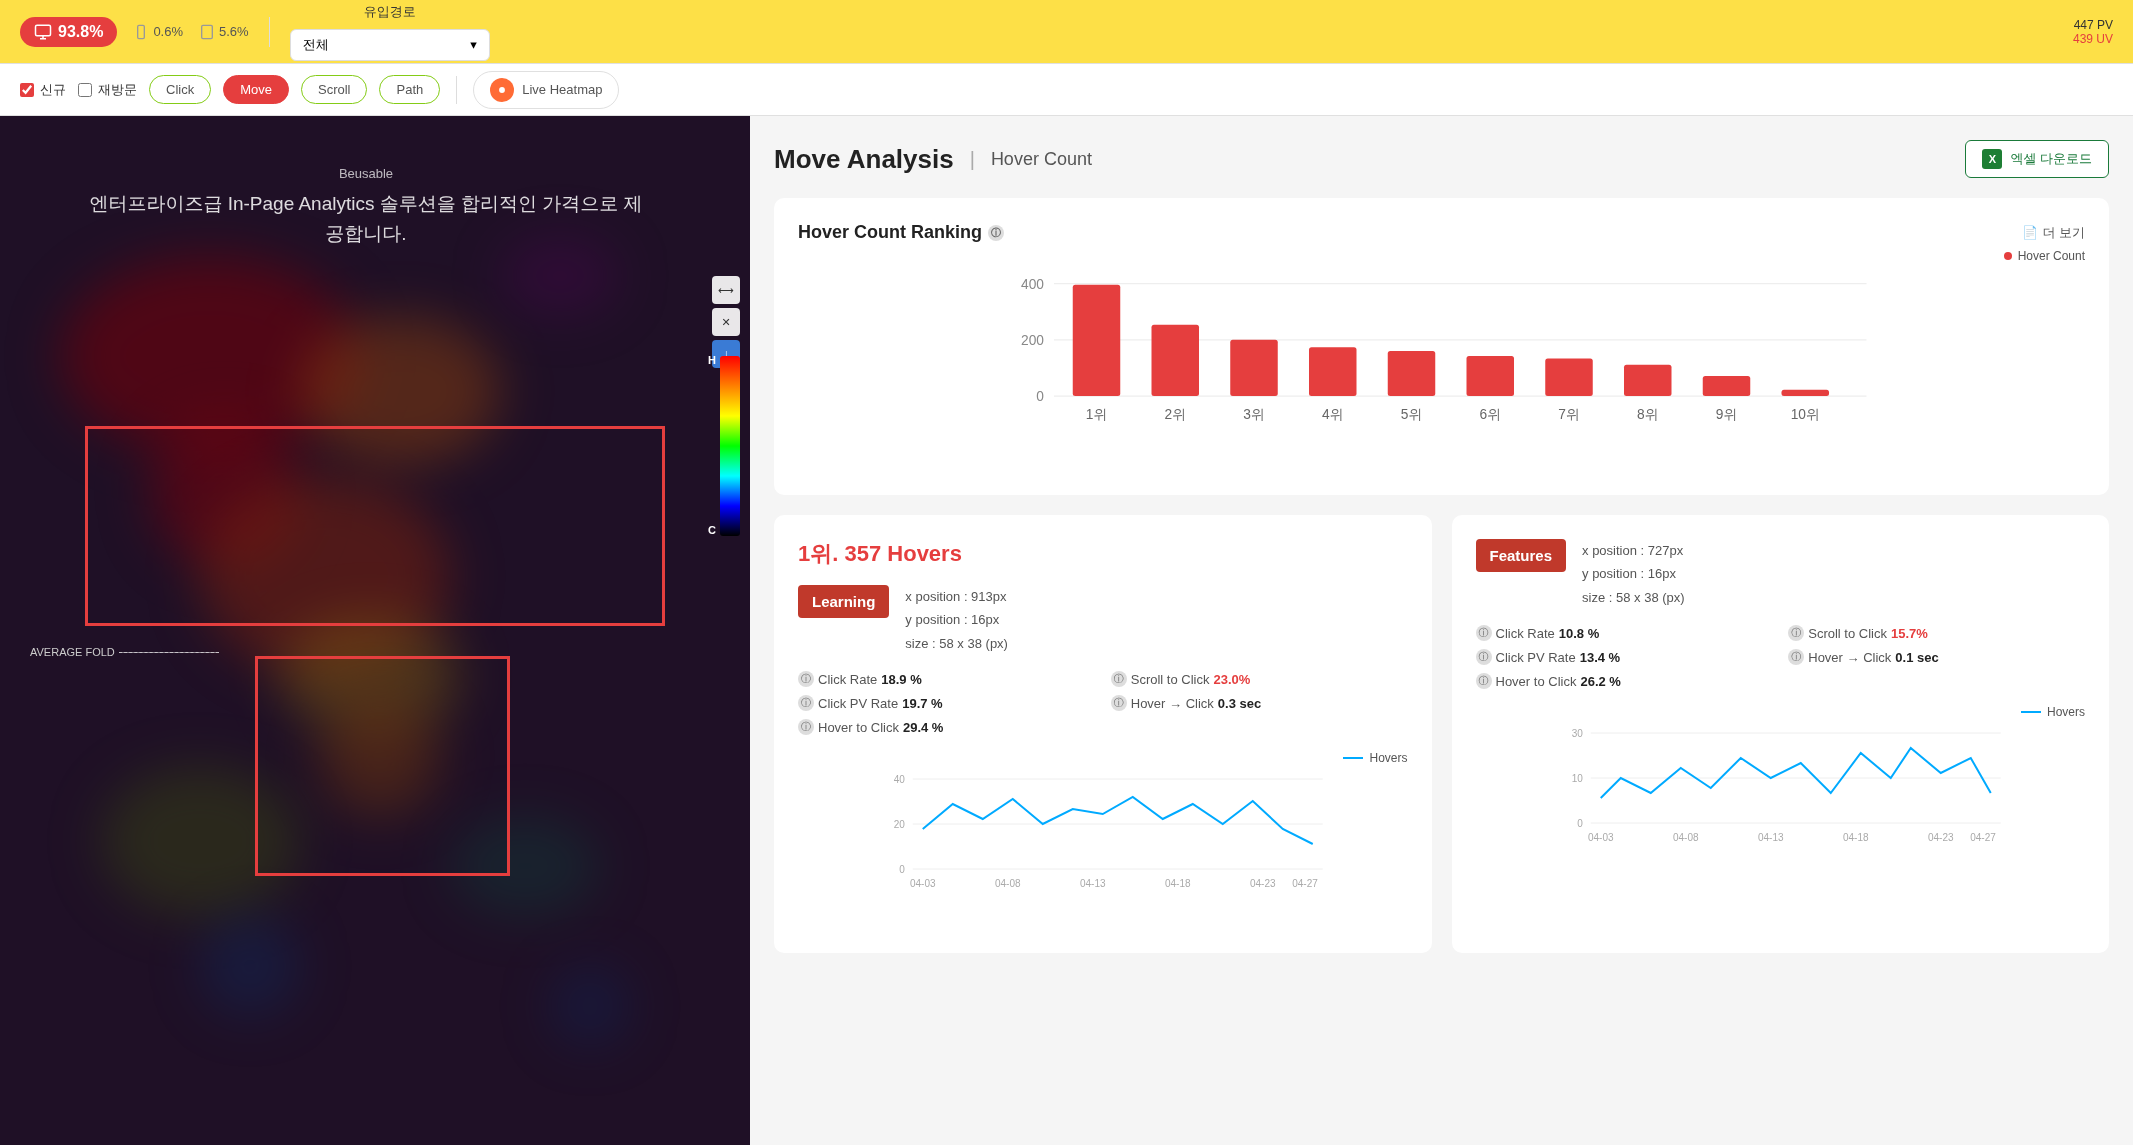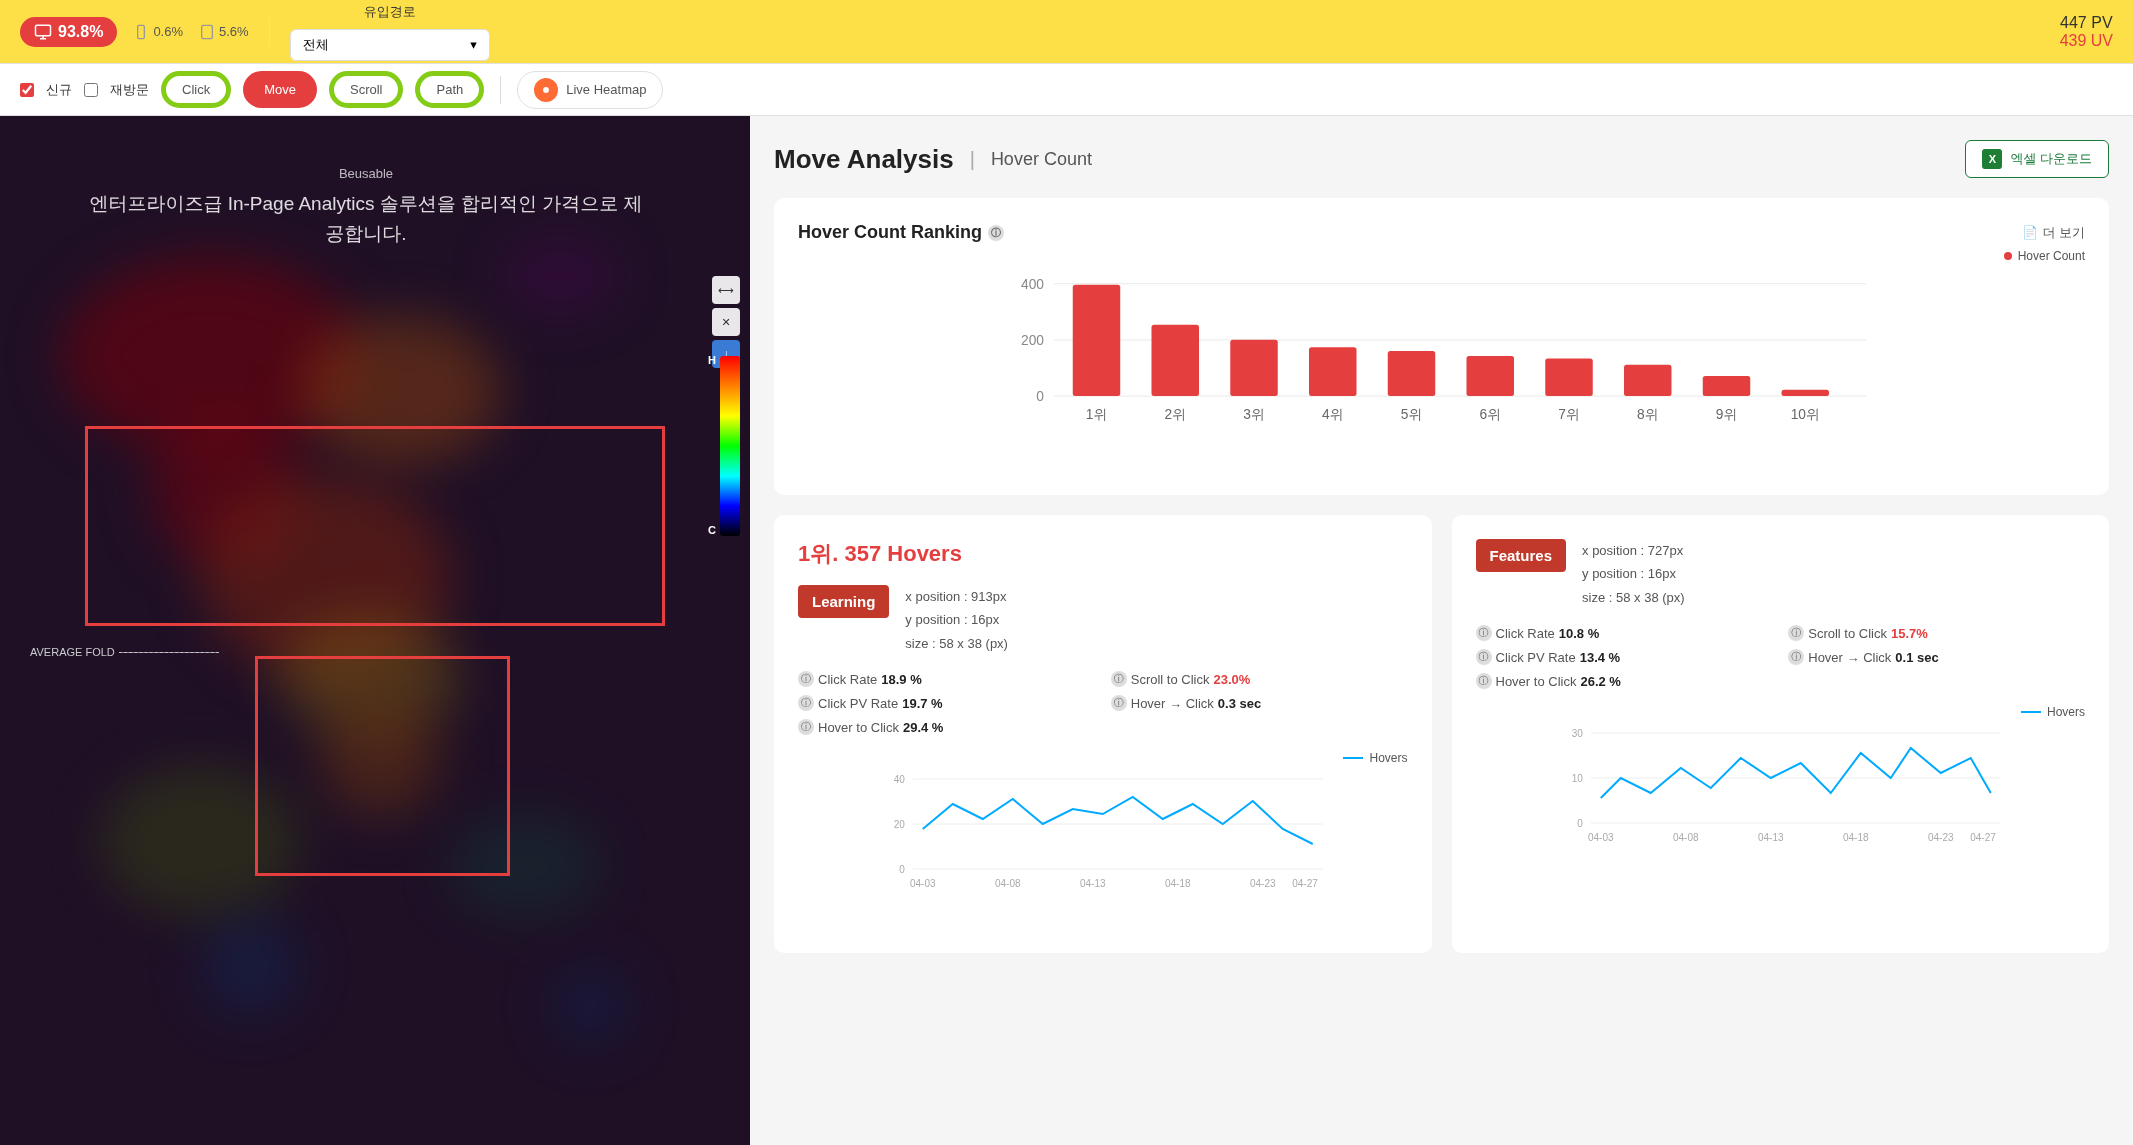--- a/index.html
+++ b/index.html
@@ -12,27 +12,27 @@
     .stat-small { display: flex; align-items: center; gap: 4px; font-size: 13px; color: #555; }
     .stat-small svg { width: 16px; height: 16px; fill: #999; }
     .divider-v { width: 1px; height: 30px; background: #ddd; margin: 0 4px; }
     .entry-select { display: flex; align-items: center; gap: 8px; flex-direction: column; }
     .entry-label { font-size: 13px; color: #333; }
     .entry-dropdown { border: 1px solid #ddd; border-radius: 6px; padding: 6px 12px; font-size: 13px; min-width: 200px; display: flex; align-items: center; justify-content: space-between; cursor: pointer; background: #fff; }
 
     
     .sub-bar { display: flex; align-items: center; justify-content: space-between; padding: 8px 20px; background: #fff; border-bottom: 1px solid #e0e0e0; height: 52px; flex-shrink: 0; }
     .sub-bar-left { display: flex; align-items: center; gap: 12px; }
-    .checkbox-label { display: flex; align-items: center; gap: 12px; font-size: 13px; color: #333; cursor: pointer; }
+    .checkbox-label { display: flex; align-items: center; gap: 6px; font-size: 13px; color: #333; cursor: pointer; }
     .checkbox-label input { accent-color: #e53e3e; width: 14px; height: 14px; }
-    .tab-btn { border: 5px solid #84cc16; background: #fff; border-radius: 20px; padding: 6px 16px; font-size: 13px; cursor: pointer; color: #555; }
+    .tab-btn { border: 1px solid #84cc16; background: #fff; border-radius: 20px; padding: 6px 16px; font-size: 13px; cursor: pointer; color: #555; }
     .tab-btn.active { background: #e53e3e; color: #fff; border-color: #e53e3e; }
     .live-btn { display: flex; align-items: center; gap: 8px; border: 1px solid #e0e0e0; border-radius: 20px; padding: 6px 16px; font-size: 13px; cursor: pointer; background: #fff; color: #555; }
     .live-icon { width: 24px; height: 24px; border-radius: 50%; background: #ff6b35; display: flex; align-items: center; justify-content: center; }
-    .sub-bar-right { font-size: 16px; text-align: center; }
+    .sub-bar-right { font-size: 12px; text-align: right; }
     .pv { color: #333; }
     .uv { color: #e53e3e; }
 
     
     .main { display: flex; flex: 1; overflow: hidden; }
 
     
     .heatmap-panel { width: 750px; flex-shrink: 0; background: #2a1a2e; position: relative; overflow: hidden; }
     .heatmap-content { position: relative; z-index: 2; width: 100%; height: 100%; }
     .red-box-1 { position: absolute; top: 310px; left: 85px; width: 580px; height: 200px; border: 3px solid #e53e3e; z-index: 3; }

